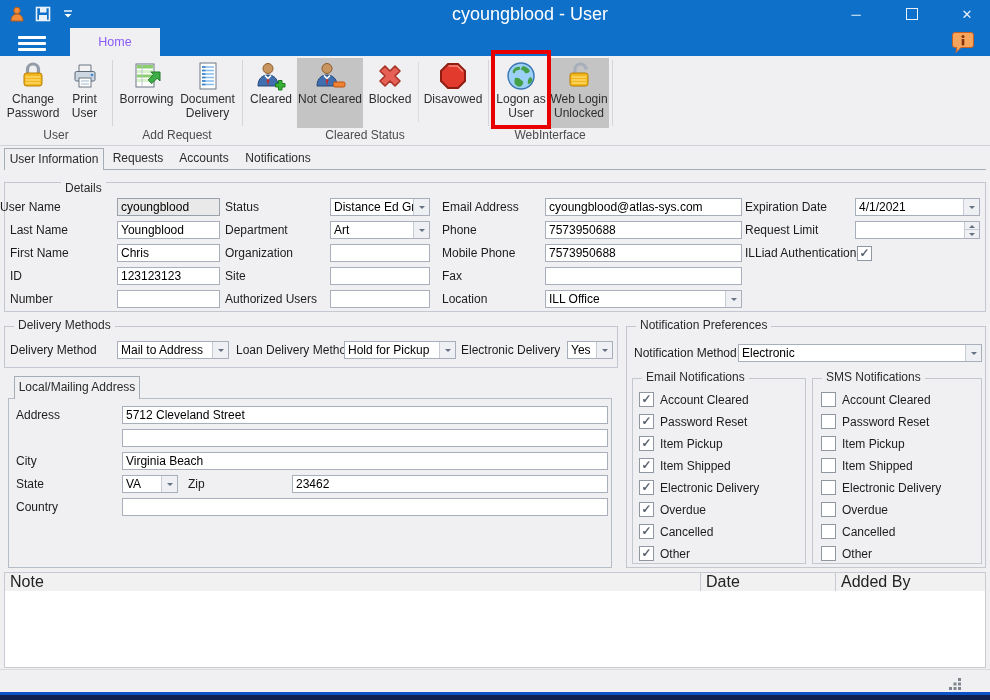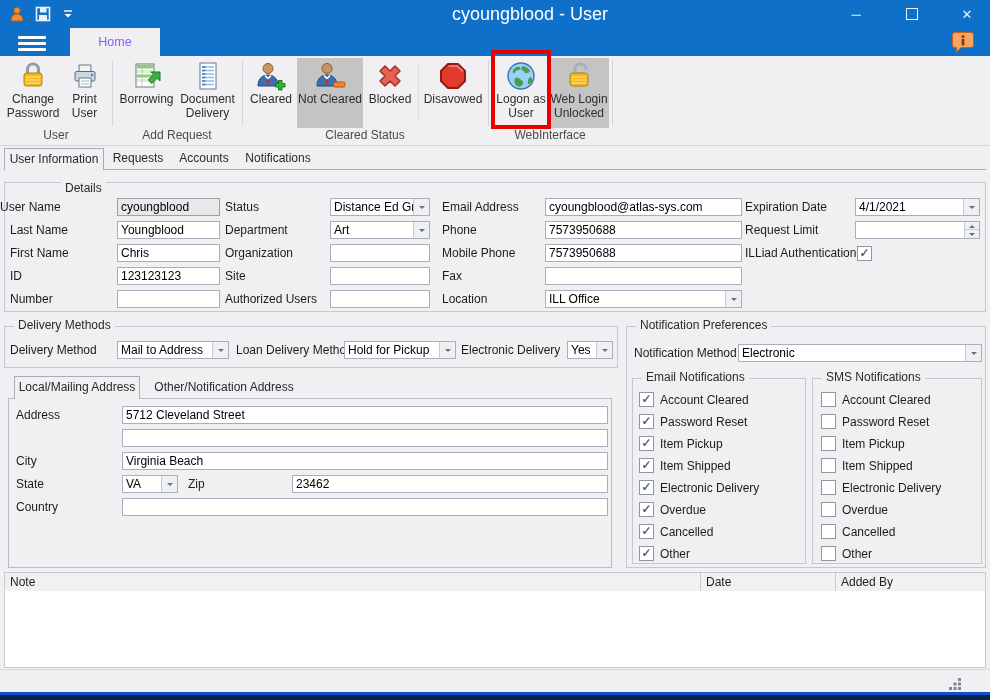--- a/index.html
+++ b/index.html
@@ -46,21 +46,21 @@
   .spin{position:absolute;height:18px;border:1px solid #a9aebc;background:#fff;box-sizing:border-box;}
   .spin .up,.spin .dn{position:absolute;right:0;width:14px;height:8px;background:#eef0f3;border-left:1px solid #c7ccd4;
        display:flex;align-items:center;justify-content:center;}
   .spin .up{top:0;} .spin .dn{bottom:0;border-top:1px solid #c7ccd4;}
   .spin .up::after{content:"";border:3px solid transparent;border-bottom-color:#657080;margin-bottom:3px;}
   .spin .dn::after{content:"";border:3px solid transparent;border-top-color:#657080;margin-top:3px;}
   .cb{position:absolute;width:15px;height:15px;border:1px solid #8f97a3;background:#fff;box-sizing:border-box;}
   .cb[data-checked="true"]::after{content:"✓";position:absolute;left:1.5px;top:-1px;font-size:12px;font-weight:bold;color:#59636e;}
   
   .nh{position:absolute;top:572px;height:20px;background:#f1f1f2;border:1px solid #c6cbd2;box-sizing:border-box;
-      font-size:12px;line-height:18px;padding:0 5px;color:#222;}
+      font-size:16px;line-height:18px;padding:0 5px;color:#222;}
   .nbody{left:4px;top:591px;width:982px;height:77px;background:#fff;border:1px solid #c6cbd2;
          border-top:none;box-sizing:border-box;}
   
   .statusbar{left:0;top:669px;width:990px;height:23px;background:#f0f0f2;border-top:1px solid #dadada;}
   .bedge1{left:0;top:692px;width:990px;height:3px;background:#0a52c6;}
   .bedge2{left:0;top:695px;width:990px;height:5px;background:#0d2050;}
   svg{display:block;}
 </style>
 </head>
 <body>
@@ -313,21 +313,20 @@
       <span class="cbtn"></span>
     </div>
   <div class="lbl" style="left:461px;top:341px;">Electronic Delivery</div>
   <div class="combo" style="left:567px;top:341px;width:46px;">
       <span class="val">Yes</span>
       <span class="cbtn"></span>
     </div>
 
   <div class="abs" style="left:8px;top:398px;width:604px;height:170px;border:1px solid #b7bdc6;box-sizing:border-box;background:#f0f0f2;"></div>
   <div class="abs ptab active" style="left:14px;top:376px;width:126px;height:23px;">Local/Mailing Address</div>
-  <div class="abs ptab" style="left:142px;top:377px;width:164px;height:22px;">Other/Notification Address</div>
 
   <div class="lbl" style="left:16px;top:406px;">Address</div>
   <input class="txt" style="left: 122px; top: 406px; width: 486px;" value="5712 Cleveland Street">
   <input class="txt" style="left: 122px; top: 429px; width: 486px;" value="">
   <div class="lbl" style="left:16px;top:452px;">City</div>
   <input class="txt" style="left: 122px; top: 452px; width: 486px;" value="Virginia Beach">
   <div class="lbl" style="left:16px;top:475px;">State</div>
   <div class="combo" style="left:122px;top:475px;width:56px;">
       <span class="val">VA</span>
       <span class="cbtn"></span>

